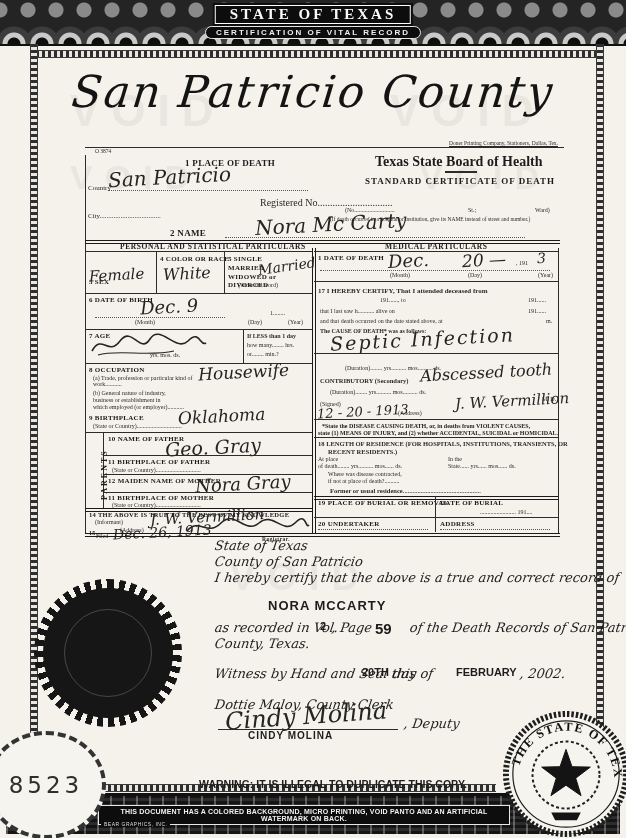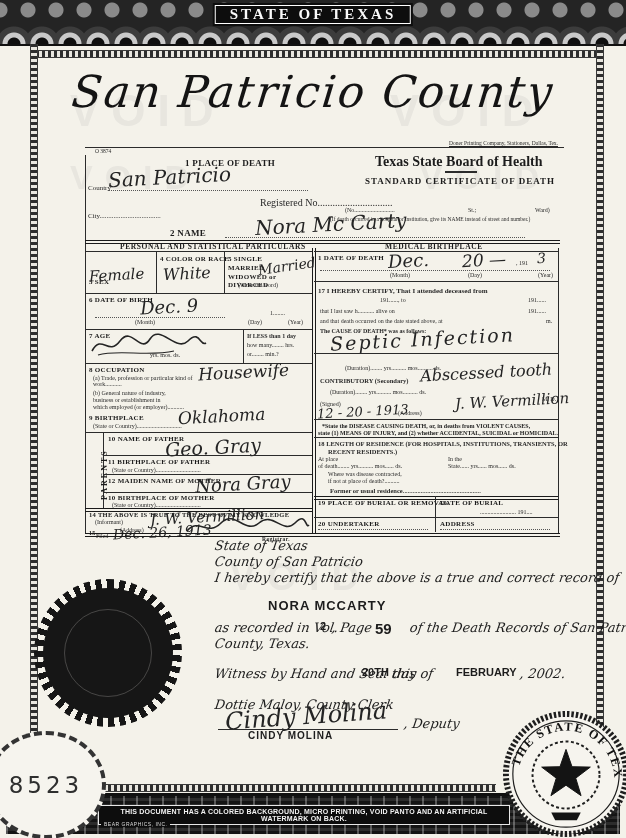--- a/index.html
+++ b/index.html
@@ -74,20 +74,21 @@
   .state-seal{position:absolute;left:502px;top:710px;z-index:7;}
   .sig-squiggle{position:absolute;z-index:2;}
 </style>
 </head>
 <body>
 
 <div class="page">
 
   <div class="top-band">
     <span class="badge-state">STATE OF TEXAS</span>
+    <span class="badge-cert">CERTIFICATION OF VITAL RECORD</span>
   </div>
   <div class="chain-h"></div>
   <div class="chain-v chain-left"></div>
   <div class="chain-v chain-right"></div>
   <div class="chain-h2"></div>
 
   <div class="void" style="left:70px;top:86px;">VOID</div>
   <div class="void" style="left:390px;top:86px;">VOID</div>
   <div class="void" style="left:70px;top:158px;font-size:34px;">VOID</div>
   <div class="void" style="left:420px;top:158px;font-size:34px;">VOID</div>
@@ -119,21 +120,21 @@
   <span class="sub" style="left:468px;top:207px;">St.;</span>
   <span class="sub" style="left:535px;top:207px;">Ward)</span>
   <span class="sub" style="left:330px;top:216px;font-size:5.5px;">(If death occurred in a hospital or institution, give its NAME instead of street and number.)</span>
 
   <span class="lbl lbl-lg" style="left:170px;top:228px;">2 NAME</span>
   <span class="hw" style="left:255px;top:212px;font-size:20px;">Nora Mc Carty</span>
   <div class="dot" style="left:225px;top:237px;width:300px;"></div>
 
   <div class="hline-bold" style="left:85px;top:240px;right:66px;"></div>
   <span class="lbl" style="left:120px;top:242px;font-size:7.5px;letter-spacing:.6px;">PERSONAL AND STATISTICAL PARTICULARS</span>
-  <span class="lbl" style="left:385px;top:242px;font-size:7.5px;letter-spacing:.6px;">MEDICAL BIRTHPLACE</span>
+  <span class="lbl" style="left:385px;top:242px;font-size:7.5px;letter-spacing:.6px;">MEDICAL PARTICULARS</span>
   <div class="hline" style="left:85px;top:251px;width:227px;"></div>
   <div class="hline" style="left:314px;top:251px;width:244px;"></div>
 
   <span class="lbl" style="left:89px;top:255px;margin-top:23px;">3 SEX</span>
   <span class="hw" style="left:89px;top:266px;font-size:15px;">Female</span>
   <span class="lbl" style="left:160px;top:255px;">4 COLOR OR RACE</span>
   <span class="hw" style="left:163px;top:264px;font-size:16px;">White</span>
   <span class="lbl" style="left:228px;top:255px;width:60px;white-space:normal;line-height:1.25;">5 SINGLE MARRIED WIDOWED or DIVORCED</span>
   <span class="sub" style="left:238px;top:282px;">(Write the word)</span>
   <span class="hw" style="left:258px;top:258px;font-size:14px;transform:rotate(-8deg);">Married</span>
@@ -182,21 +183,21 @@
   <div class="hline" style="left:103px;top:455px;width:209px;"></div>
 
   <span class="lbl" style="left:108px;top:458px;">11 BIRTHPLACE OF FATHER</span>
   <span class="sub" style="left:112px;top:467px;">(State or Country)..............................</span>
   <div class="hline" style="left:103px;top:474px;width:209px;"></div>
 
   <span class="lbl" style="left:108px;top:477px;">12 MAIDEN NAME OF MOTHER</span>
   <span class="hw" style="left:195px;top:473px;font-size:18px;">Nora Gray</span>
   <div class="hline" style="left:103px;top:492px;width:209px;"></div>
 
-  <span class="lbl" style="left:108px;top:494px;">10 BIRTHPLACE OF MOTHER</span>
+  <span class="lbl" style="left:108px;top:494px;">11 BIRTHPLACE OF MOTHER</span>
   <span class="sub" style="left:112px;top:502px;">(State or Country)..............................</span>
   <div class="hline-bold" style="left:85px;top:508px;width:227px;"></div>
 
   <span class="lbl" style="left:89px;top:511px;font-size:6.5px;">14 THE ABOVE IS TRUE TO THE BEST OF MY KNOWLEDGE</span>
   <span class="sub" style="left:95px;top:519px;">(Informant)</span>
   <span class="hw" style="left:150px;top:508px;font-size:15px;">J. W. Vermillion</span>
   <span class="sub" style="left:120px;top:527px;">(Address)</span>
 
   <span class="lbl" style="left:89px;top:530px;font-size:6px;">15</span>
   <span class="sub" style="left:96px;top:533px;">Filed</span>
@@ -291,20 +292,21 @@
   <div class="seal-star">
     <div class="spikes"></div>
     <div class="disc"></div>
     <div class="ring"></div>
   </div>
 
   <div class="num-seal">
     <span>8523</span>
   </div>
 
+  <div class="typed" style="left:160px;right:120px;top:778px;text-align:center;font-size:10.5px;z-index:3;position:absolute;">WARNING: IT IS ILLEGAL TO DUPLICATE THIS COPY.</div>
 
   <div class="bottom-band">
     <div class="security-bar">THIS DOCUMENT HAS A COLORED BACKGROUND, MICRO PRINTING, VOID PANTO AND AN ARTIFICIAL WATERMARK ON BACK.</div>
     <div class="printer-mark">BEAR GRAPHICS, INC.</div>
   </div>
 
   <svg class="state-seal" width="128" height="128" viewBox="0 0 130 130">
     <circle cx="65" cy="65" r="61" fill="#f6f4ee" stroke="#1e1e1e" stroke-width="6" stroke-dasharray="2.5 2"></circle>
     <circle cx="65" cy="65" r="54" fill="none" stroke="#1e1e1e" stroke-width="1.2"></circle>
     <circle cx="65" cy="66" r="34" fill="none" stroke="#1e1e1e" stroke-width="2" stroke-dasharray="3 2.5"></circle>

